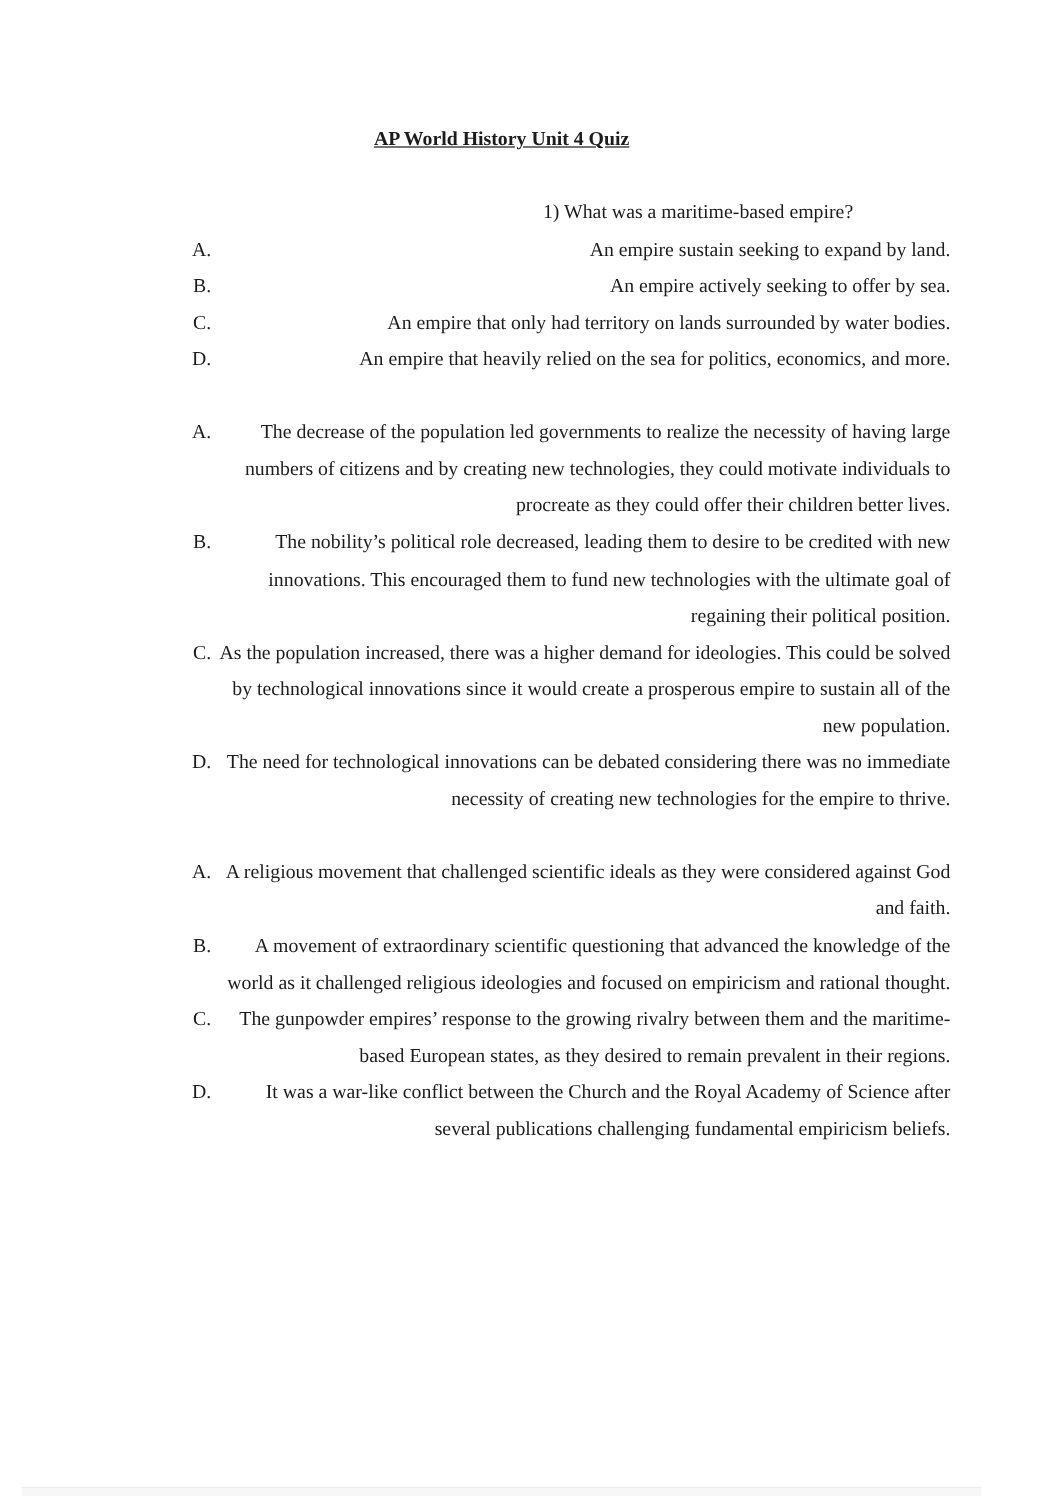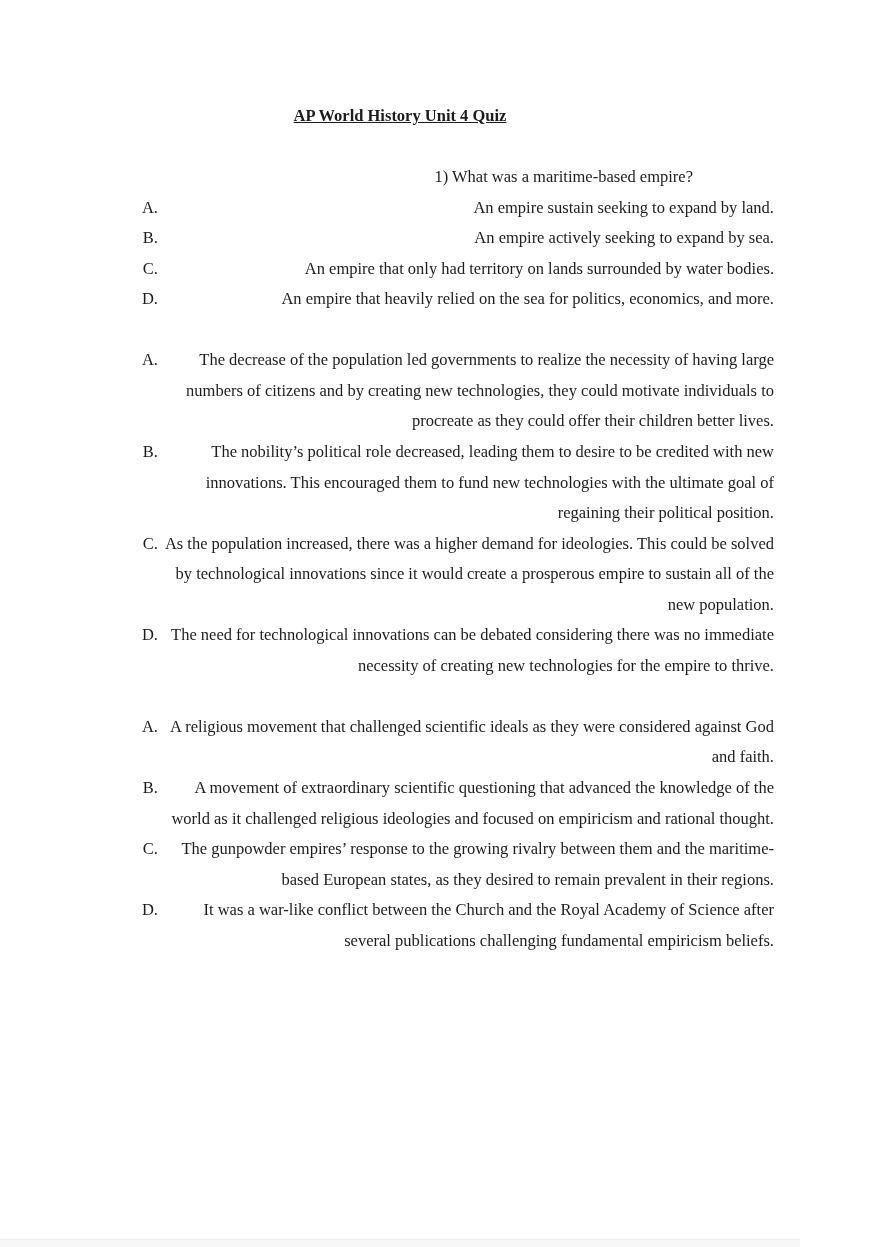--- a/index.html
+++ b/index.html
@@ -12,20 +12,21 @@
     width: 800px;
     height: 1247px;
     background: #ffffff;
     box-sizing: border-box;
     padding: 101px 107px 0 107px;
     font-family: "Liberation Serif", "DejaVu Serif", serif;
     font-size: 16.5px;
     line-height: 30.55px;
     color: #1c1c1c;
     overflow: hidden;
+    margin-left: 18px;
   }
   .doc-title {
     margin: 0 0 30.55px 0;
     text-align: center;
     font-size: 16.5px;
     font-weight: 700;
   }
   .doc-title .title-text {
     text-decoration: underline;
   }
@@ -68,21 +69,21 @@
   <h1 class="doc-title"><span class="title-text">AP World History Unit 4 Quiz</span></h1>
 
   <section class="question">
     <p class="q-line"><span>1)</span> <span>What was a maritime-based empire?</span></p>
     <div class="option">
       <span class="opt-letter">A.</span>
       <span class="opt-text">An empire sustain seeking to expand by land.</span>
     </div>
     <div class="option">
       <span class="opt-letter">B.</span>
-      <span class="opt-text">An empire actively seeking to expand by sea.</span>
+      <span class="opt-text">An empire actively seeking to offer by sea.</span>
     </div>
     <div class="option">
       <span class="opt-letter">C.</span>
       <span class="opt-text">An empire that only had territory on lands surrounded by water bodies.</span>
     </div>
     <div class="option">
       <span class="opt-letter">D.</span>
       <span class="opt-text">An empire that heavily relied on the sea for politics, economics, and more.</span>
     </div>
   </section>

